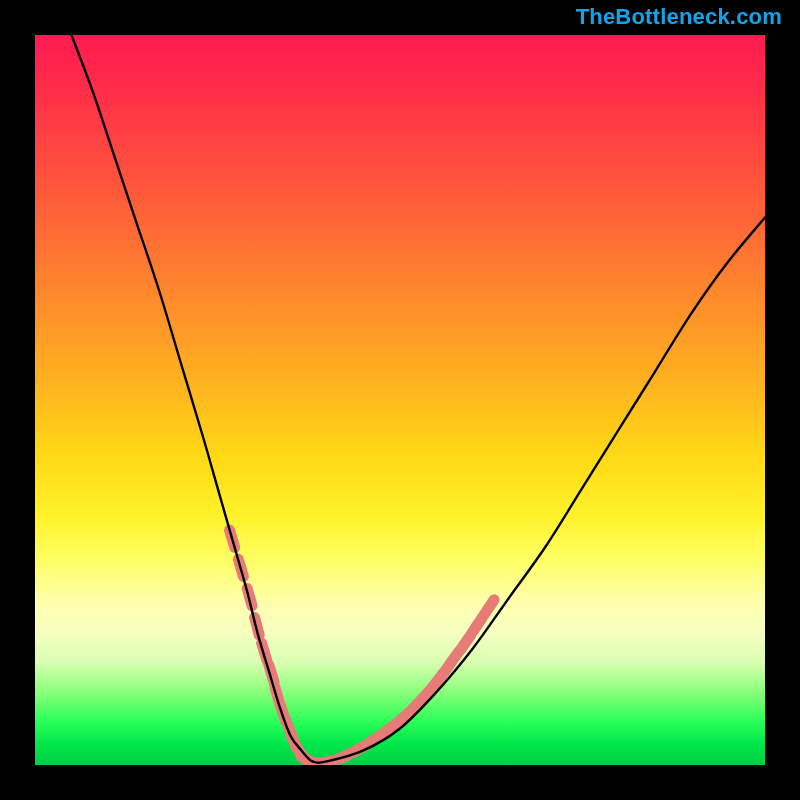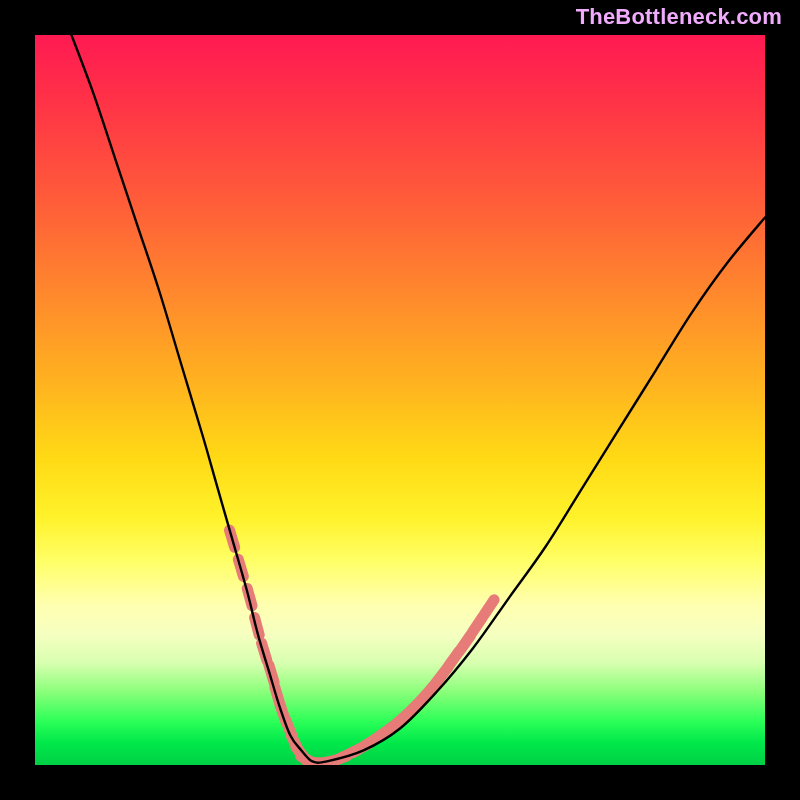--- a/index.html
+++ b/index.html
@@ -14,21 +14,21 @@
   .stage {
     position: relative;
     width: 800px;
     height: 800px;
     background: #000;
   }
   .watermark {
     position: absolute;
     top: 4px;
     right: 18px;
-    color: #f0abfc;
+    color: #0ea5e9;
     font-size: 22px;
     font-weight: 600;
     letter-spacing: 0.2px;
     z-index: 10;
   }
   .plot-area {
     position: absolute;
     left: 35px;
     top: 35px;
     width: 730px;

